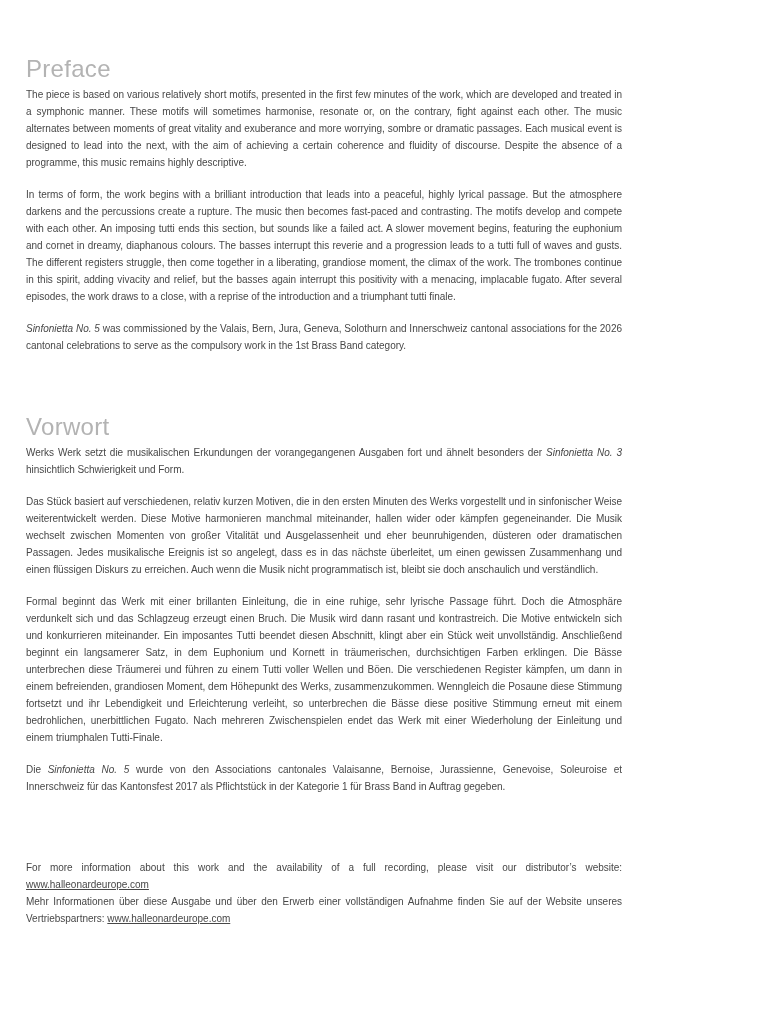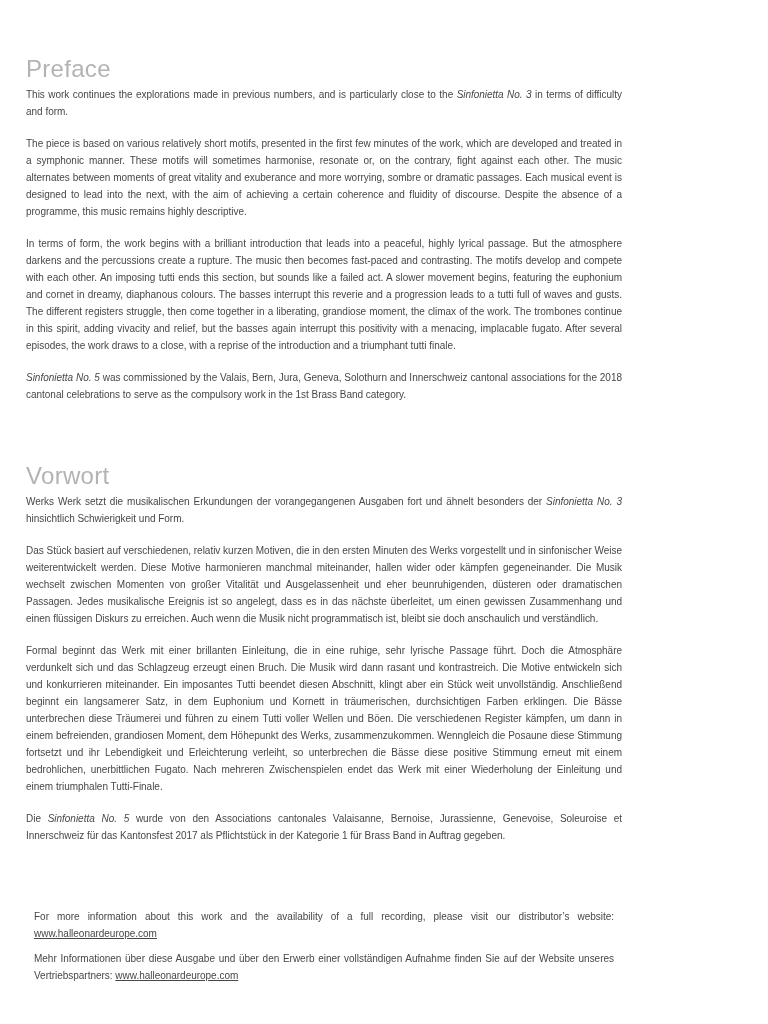--- a/index.html
+++ b/index.html
@@ -38,43 +38,42 @@
     color:var(--text);
     text-align:justify;
   }
   .section-vorwort{
     margin-top:60px;
   }
   .footer{
     margin-top:64px;
   }
   .footer .para{
-    margin:8px;
+    margin:0;
   }
   .italic{
     font-style:italic;
   }
   .link{
     color:inherit;
     text-decoration:underline;
     cursor:pointer;
   }
 </style>
 </head>
 <body>
 
 <div class="page">
 
   <section class="section-preface">
     <h1 class="section-heading">Preface</h1>
     <div class="paras">
-        <p class="para"><span>This work continues the explorations made in previous numbers, and is particularly close to the </span><span class="italic">Sinfonietta No. 3</span><span> in terms of difficulty and form.</span></p>
         <p class="para"><span>The piece is based on various relatively short motifs, presented in the first few minutes of the work, which are developed and treated in a symphonic manner. These motifs will sometimes harmonise, resonate or, on the contrary, fight against each other. The music alternates between moments of great vitality and exuberance and more worrying, sombre or dramatic passages. Each musical event is designed to lead into the next, with the aim of achieving a certain coherence and fluidity of discourse. Despite the absence of a programme, this music remains highly descriptive.</span></p>
         <p class="para"><span>In terms of form, the work begins with a brilliant introduction that leads into a peaceful, highly lyrical passage. But the atmosphere darkens and the percussions create a rupture. The music then becomes fast-paced and contrasting. The motifs develop and compete with each other. An imposing tutti ends this section, but sounds like a failed act. A slower movement begins, featuring the euphonium and cornet in dreamy, diaphanous colours. The basses interrupt this reverie and a progression leads to a tutti full of waves and gusts. The different registers struggle, then come together in a liberating, grandiose moment, the climax of the work. The trombones continue in this spirit, adding vivacity and relief, but the basses again interrupt this positivity with a menacing, implacable fugato. After several episodes, the work draws to a close, with a reprise of the introduction and a triumphant tutti finale.</span></p>
-        <p class="para"><span class="italic">Sinfonietta No. 5</span><span> was commissioned by the Valais, Bern, Jura, Geneva, Solothurn and Innerschweiz cantonal associations for the 2018 cantonal celebrations to serve as the compulsory work in the 1st Brass Band category.</span></p>
+        <p class="para"><span class="italic">Sinfonietta No. 5</span><span> was commissioned by the Valais, Bern, Jura, Geneva, Solothurn and Innerschweiz cantonal associations for the 2026 cantonal celebrations to serve as the compulsory work in the 1st Brass Band category.</span></p>
       </div>
   </section>
 
   <section class="section-vorwort">
     <h1 class="section-heading">Vorwort</h1>
     <div class="paras">
         <p class="para"><span>Werks Werk setzt die musikalischen Erkundungen der vorangegangenen Ausgaben fort und ähnelt besonders der </span><span class="italic">Sinfonietta No. 3</span><span> hinsichtlich Schwierigkeit und Form.</span></p>
         <p class="para"><span>Das Stück basiert auf verschiedenen, relativ kurzen Motiven, die in den ersten Minuten des Werks vorgestellt und in sinfonischer Weise weiterentwickelt werden. Diese Motive harmonieren manchmal miteinander, hallen wider oder kämpfen gegeneinander. Die Musik wechselt zwischen Momenten von großer Vitalität und Ausgelassenheit und eher beunruhigenden, düsteren oder dramatischen Passagen. Jedes musikalische Ereignis ist so angelegt, dass es in das nächste überleitet, um einen gewissen Zusammenhang und einen flüssigen Diskurs zu erreichen. Auch wenn die Musik nicht programmatisch ist, bleibt sie doch anschaulich und verständlich.</span></p>
         <p class="para"><span>Formal beginnt das Werk mit einer brillanten Einleitung, die in eine ruhige, sehr lyrische Passage führt. Doch die Atmosphäre verdunkelt sich und das Schlagzeug erzeugt einen Bruch. Die Musik wird dann rasant und kontrastreich. Die Motive entwickeln sich und konkurrieren miteinander. Ein imposantes Tutti beendet diesen Abschnitt, klingt aber ein Stück weit unvollständig. Anschließend beginnt ein langsamerer Satz, in dem Euphonium und Kornett in träumerischen, durchsichtigen Farben erklingen. Die Bässe unterbrechen diese Träumerei und führen zu einem Tutti voller Wellen und Böen. Die verschiedenen Register kämpfen, um dann in einem befreienden, grandiosen Moment, dem Höhepunkt des Werks, zusammenzukommen. Wenngleich die Posaune diese Stimmung fortsetzt und ihr Lebendigkeit und Erleichterung verleiht, so unterbrechen die Bässe diese positive Stimmung erneut mit einem bedrohlichen, unerbittlichen Fugato. Nach mehreren Zwischenspielen endet das Werk mit einer Wiederholung der Einleitung und einem triumphalen Tutti-Finale.</span></p>
         <p class="para"><span>Die </span><span class="italic">Sinfonietta No. 5</span><span> wurde von den Associations cantonales Valaisanne, Bernoise, Jurassienne, Genevoise, Soleuroise et Innerschweiz für das Kantonsfest 2017 als Pflichtstück in der Kategorie 1 für Brass Band in Auftrag gegeben.</span></p>

